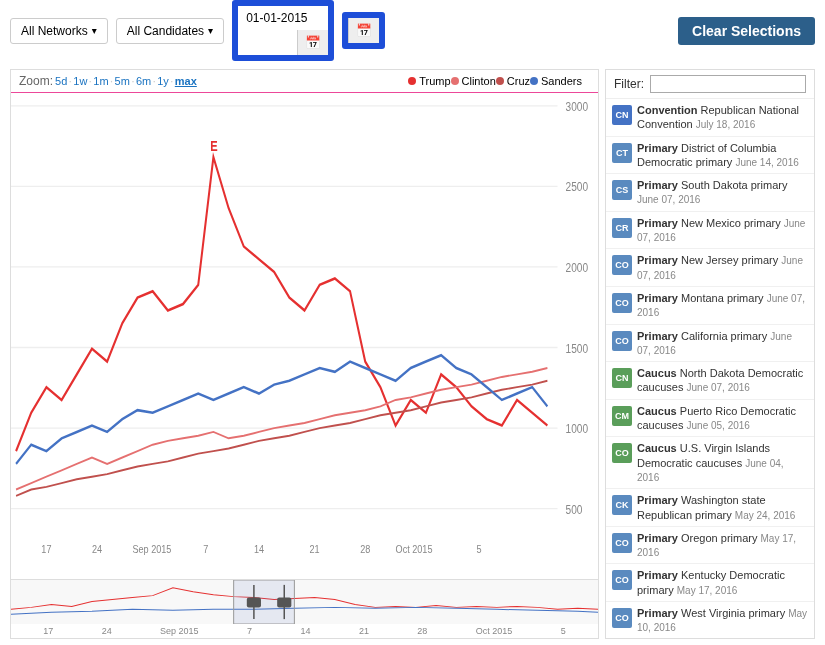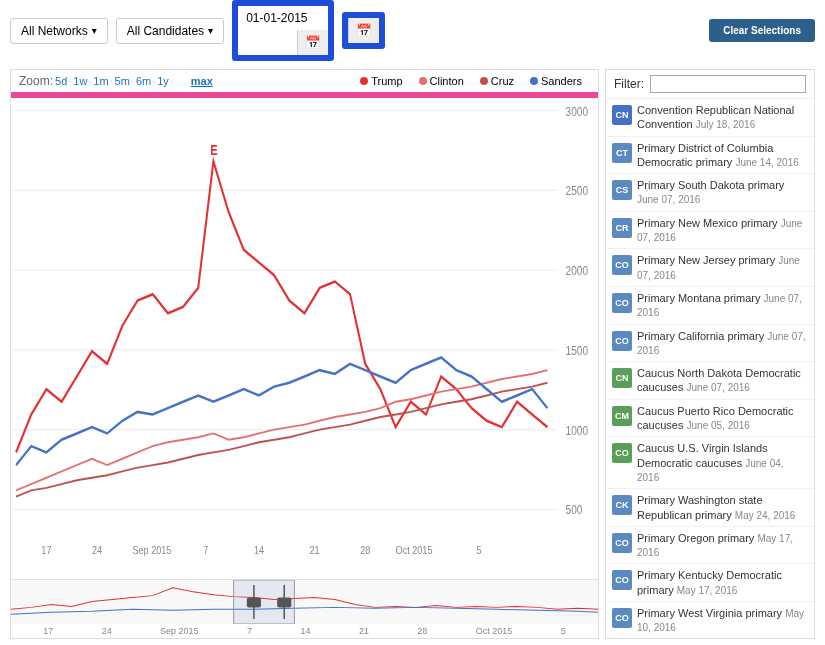--- a/index.html
+++ b/index.html
@@ -27,53 +27,53 @@
     .date-input { border: none; padding: 5px 8px; font-size: 12px; width: 90px; outline: none; }
     .cal-btn { background: #eee; border: none; border-left: 1px solid #ccc; padding: 5px 7px; cursor: pointer; font-size: 13px; }
     .clear-btn {
       margin-left: auto;
       background: #2c5f8a;
       color: #fff;
       border: none;
       padding: 6px 14px;
       border-radius: 3px;
       cursor: pointer;
-      font-size: 10px;
+      font-size: 14px;
       font-weight: bold;
     }
 
     
     .main-content { display: flex; flex: 1; overflow: hidden; padding: 0 10px 6px 10px; gap: 6px; }
 
     
     .chart-area { flex: 1; display: flex; flex-direction: column; border: 1px solid #ddd; min-width: 0; }
     .zoom-label { color: #666; margin-right: 2px; }
     .zoom-btn { color: #1a73c1; cursor: pointer; text-decoration: none; font-size: 11px; }
-    .zoom-btn.active { font-weight: bold; text-decoration: underline; margin-left: 16px; }
-    .legend { display: flex; gap: 16px; justify-content: flex-end; padding: 2px 8px; font-size: 11px; }
+    .zoom-btn.active { font-weight: bold; text-decoration: underline; }
+    .legend { display: flex; gap: 0; justify-content: flex-end; padding: 2px 8px; font-size: 11px; }
     .legend-item { display: flex; align-items: center; gap: 3px; }
     .legend-dot { width: 8px; height: 8px; border-radius: 50%; display: inline-block; }
 
     .chart-wrapper { flex: 1; position: relative; overflow: hidden; }
     .chart-svg { width: 100%; height: 100%; }
 
     
     .mini-chart { height: 45px; border-top: 1px solid #ddd; position: relative; overflow: hidden; }
     .mini-svg { width: 100%; height: 100%; }
 
     
     .sidebar { width: 210px; border: 1px solid #ddd; display: flex; flex-direction: column; overflow: hidden; }
     .filter-row { display: flex; align-items: center; gap: 6px; padding: 5px 8px; border-bottom: 1px solid #eee; }
     .filter-label { font-size: 12px; color: #333; }
     .filter-input { flex: 1; border: 1px solid #aaa; padding: 2px 5px; font-size: 11px; outline: none; }
     .events-list { flex: 1; overflow-y: scroll; }
     .event-item { display: flex; align-items: flex-start; gap: 5px; padding: 4px 6px; border-bottom: 1px solid #f0f0f0; cursor: pointer; }
     .event-badge { min-width: 20px; height: 20px; border-radius: 2px; font-size: 9px; font-weight: bold; color: #fff; display: flex; align-items: center; justify-content: center; margin-top: 2px; }
     .event-text { font-size: 11px; color: #333; line-height: 1.3; }
-    .event-text .event-type { font-weight: normal; }
+    .event-text .event-type { font-weight: bold; }
     .event-text .event-date { color: #888; font-size: 10px; }
   </style>
 </head>
 <body>
 
 <div id="app">
 
 
   <div class="toolbar">
     <button class="dropdown-btn">All Networks</button>
@@ -85,21 +85,21 @@
     <div class="date-input-wrap">
       <button class="cal-btn">📅</button>
     </div>
     <button class="clear-btn">Clear Selections</button>
   </div>
 
   <div class="main-content">
 
     <div class="chart-area">
 
-      <div style="display:flex; align-items:center; padding: 3px 8px; border-bottom:6px solid #ec4899;">
+      <div style="display:flex; align-items:center; padding: 3px 8px; border-bottom:1px solid #ec4899;">
         <span class="zoom-label">Zoom:</span>
         <a class="zoom-btn">5d</a>
         <span style="color:#ccc;margin:0 1px;">·</span>
         <a class="zoom-btn">1w</a>
         <span style="color:#ccc;margin:0 1px;">·</span>
         <a class="zoom-btn">1m</a>
         <span style="color:#ccc;margin:0 1px;">·</span>
         <a class="zoom-btn">5m</a>
         <span style="color:#ccc;margin:0 1px;">·</span>
         <a class="zoom-btn">6m</a>

